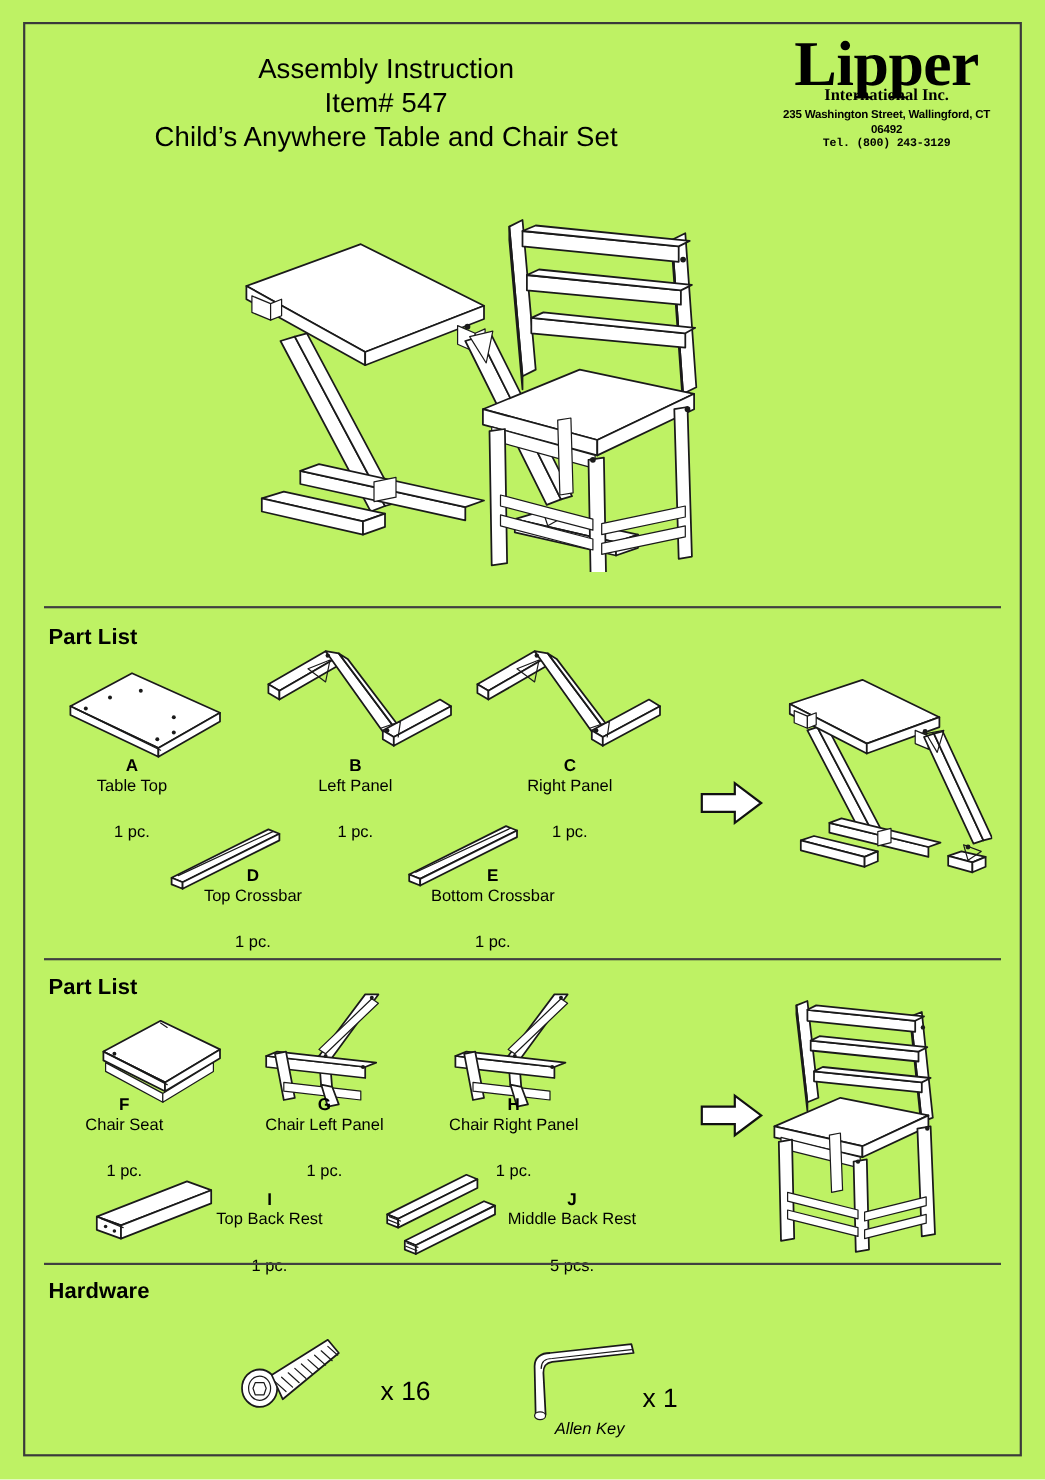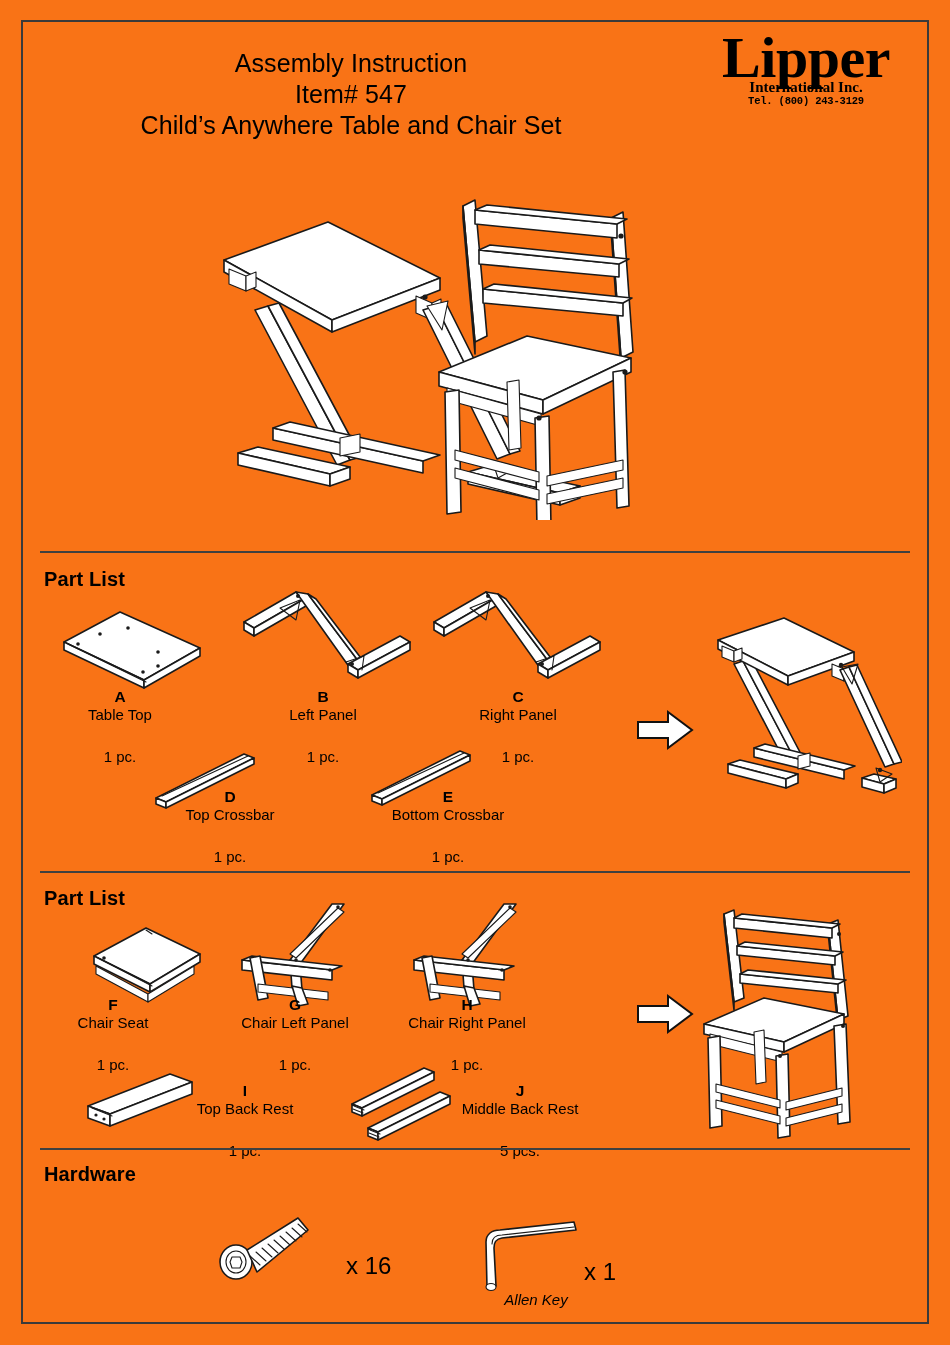--- a/index.html
+++ b/index.html
@@ -9,21 +9,21 @@
     background: #ffffff;
   }
   body {
     font-family: "Liberation Sans", sans-serif;
     color: #000000;
   }
   #page {
     position: relative;
     width: 950px;
     height: 1345px;
-    background: #f97316;
+    background: #bef264;
     overflow: hidden;
   }
   .page-border {
     position: absolute;
     left: 21px;
     top: 20px;
     width: 908px;
     height: 1304px;
     border: 2px solid #3a3a3a;
     box-sizing: border-box;
@@ -198,20 +198,21 @@
 
     <div class="title-block">
       <div class="title-line">Assembly Instruction</div>
       <div class="title-line">Item# 547</div>
       <div class="title-line">Child’s Anywhere Table and Chair Set</div>
     </div>
 
     <div class="logo-block">
       <div class="logo-word">Lipper</div>
       <div class="logo-sub">International Inc.</div>
+      <div class="logo-addr">235 Washington Street, Wallingford, CT 06492</div>
       <div class="logo-tel">Tel. (800) 243-3129</div>
     </div>
   </div>
 
   <div class="hero">
     <svg width="470" height="350" viewBox="0 0 470 350">
 
       <g>
 
         <path class="fillw" d="M75,140 L88,136 L170,290 L157,295 Z"></path>

